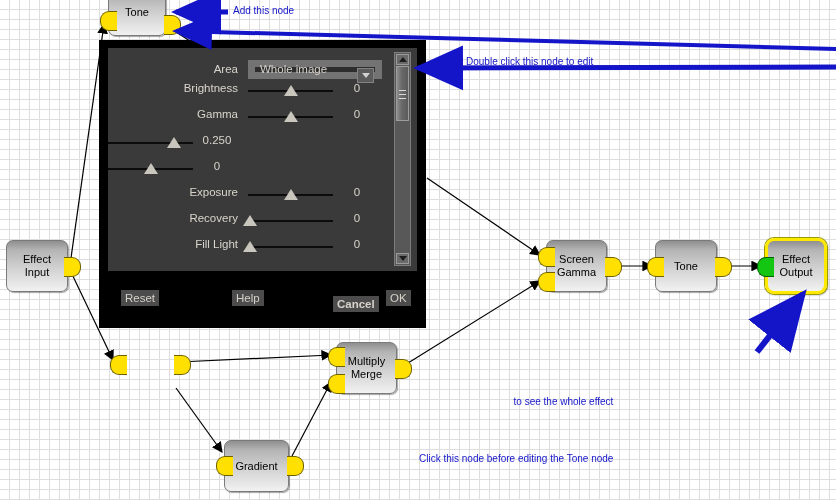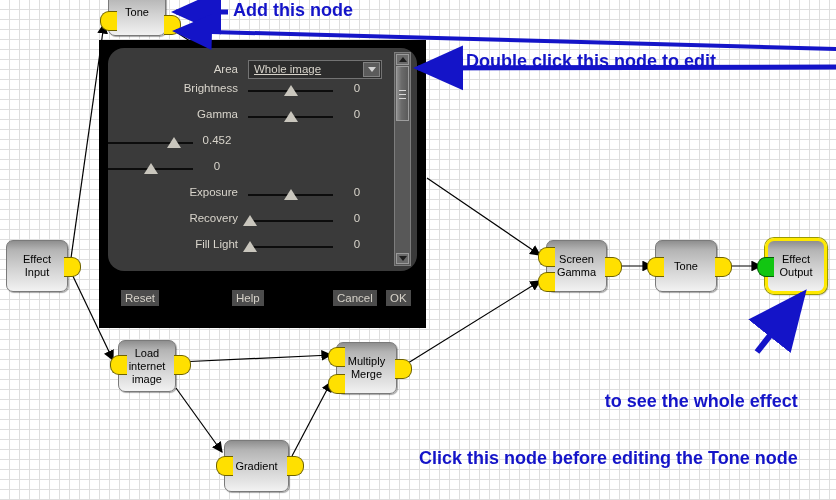--- a/index.html
+++ b/index.html
@@ -92,21 +92,20 @@
     box-sizing: border-box;
   }
   #dialog-body {
     position: absolute;
     left: 9px;
     top: 8px;
     width: 309px;
     height: 223px;
     background: #3a3a3a;
     box-sizing: border-box;
-    border-radius: 16px;
   }
   .prop-rows {
     position: absolute;
     left: 0; top: 8px;
     width: 285px;
     height: 212px;
     overflow: hidden;
   }
   .prop-row {
     display: flex;
@@ -158,28 +157,27 @@
     display: flex;
     align-items: center;
     height: 26px;
     font-size: 11.5px;
   }
   .combo {
     position: relative;
     width: 134px;
     height: 19px;
     background: #2d2d2d;
-    border: 1px solid #737373;
+    border: 7px solid #737373;
     box-sizing: border-box;
     display: flex;
     align-items: center;
     color: #d7d3ca;
     font-size: 11.5px;
     padding-left: 5px;
-    text-decoration: underline;
   }
   .combo .arrowbox {
     position: absolute;
     right: 1px; top: 1px;
     width: 17px; height: 15px;
     background: #5b5b5b;
     border: 1px solid #828282;
     box-sizing: border-box;
     display: flex;
     align-items: center;
@@ -265,29 +263,29 @@
     color: #d6d2c9;
     font-size: 11.5px;
     line-height: 16px;
     text-align: center;
     padding: 0 4px;
     box-sizing: border-box;
     white-space: nowrap;
   }
   #btn-reset  { left: 121px; top: 290px; }
   #btn-help   { left: 232px; top: 290px; }
-  #btn-cancel { left: 333px; top: 290px; }
+  #btn-cancel { left: 333px; top: 296px; font-weight: bold; }
   #btn-ok     { left: 386px; top: 290px; text-align: right; }
 
   
   .annot {
     position: absolute;
     color: #1414c8;
-    font-weight: bold;
-    font-size: 18px;
+    font-weight: normal;
+    font-size: 10px;
     line-height: 19px;
     white-space: pre;
     z-index: 30;
   }
   #annot-add    { left: 233px; top: 1px; }
   #annot-dbl    { left: 466px; top: 52px; }
   #annot-click  { left: 419px; top: 354px; text-align: right; }
 
   #arrows {
     position: absolute;
@@ -341,25 +339,20 @@
     </div>
 
   <div class="node" style="left:6px;top:240px;width:62px;height:52px;">
     <span class="label" style="white-space:pre-line">Effect
 Input</span>
   </div>
   <div class="port out" style="left:64px;top:257px;">
       <div class="disc"></div>
     </div>
 
-  <div class="node" style="left:118px;top:340px;width:58px;height:52px;">
-    <span class="label" style="white-space:pre-line">Load
-internet
-image</span>
-  </div>
   <div class="port in" style="left:110px;top:355px;">
       <div class="disc"></div>
     </div>
   <div class="port out" style="left:174px;top:355px;">
       <div class="disc"></div>
     </div>
 
   <div class="node" style="left:224px;top:440px;width:65px;height:52px;">
     <span class="label">Gradient</span>
   </div>
@@ -448,21 +441,21 @@
             <div class="thumb" style="left:42.5px"></div>
           </div>
           <div class="prop-value">0</div>
         </div>
 
         <div class="prop-row">
           <div class="slider">
             <div class="track"></div>
             <div class="thumb" style="left:66px"></div>
           </div>
-          <div class="prop-value">0.452</div>
+          <div class="prop-value">0.250</div>
         </div>
 
         <div class="prop-row">
           <div class="slider">
             <div class="track"></div>
             <div class="thumb" style="left:42.5px"></div>
           </div>
           <div class="prop-value">0</div>
         </div>
 

